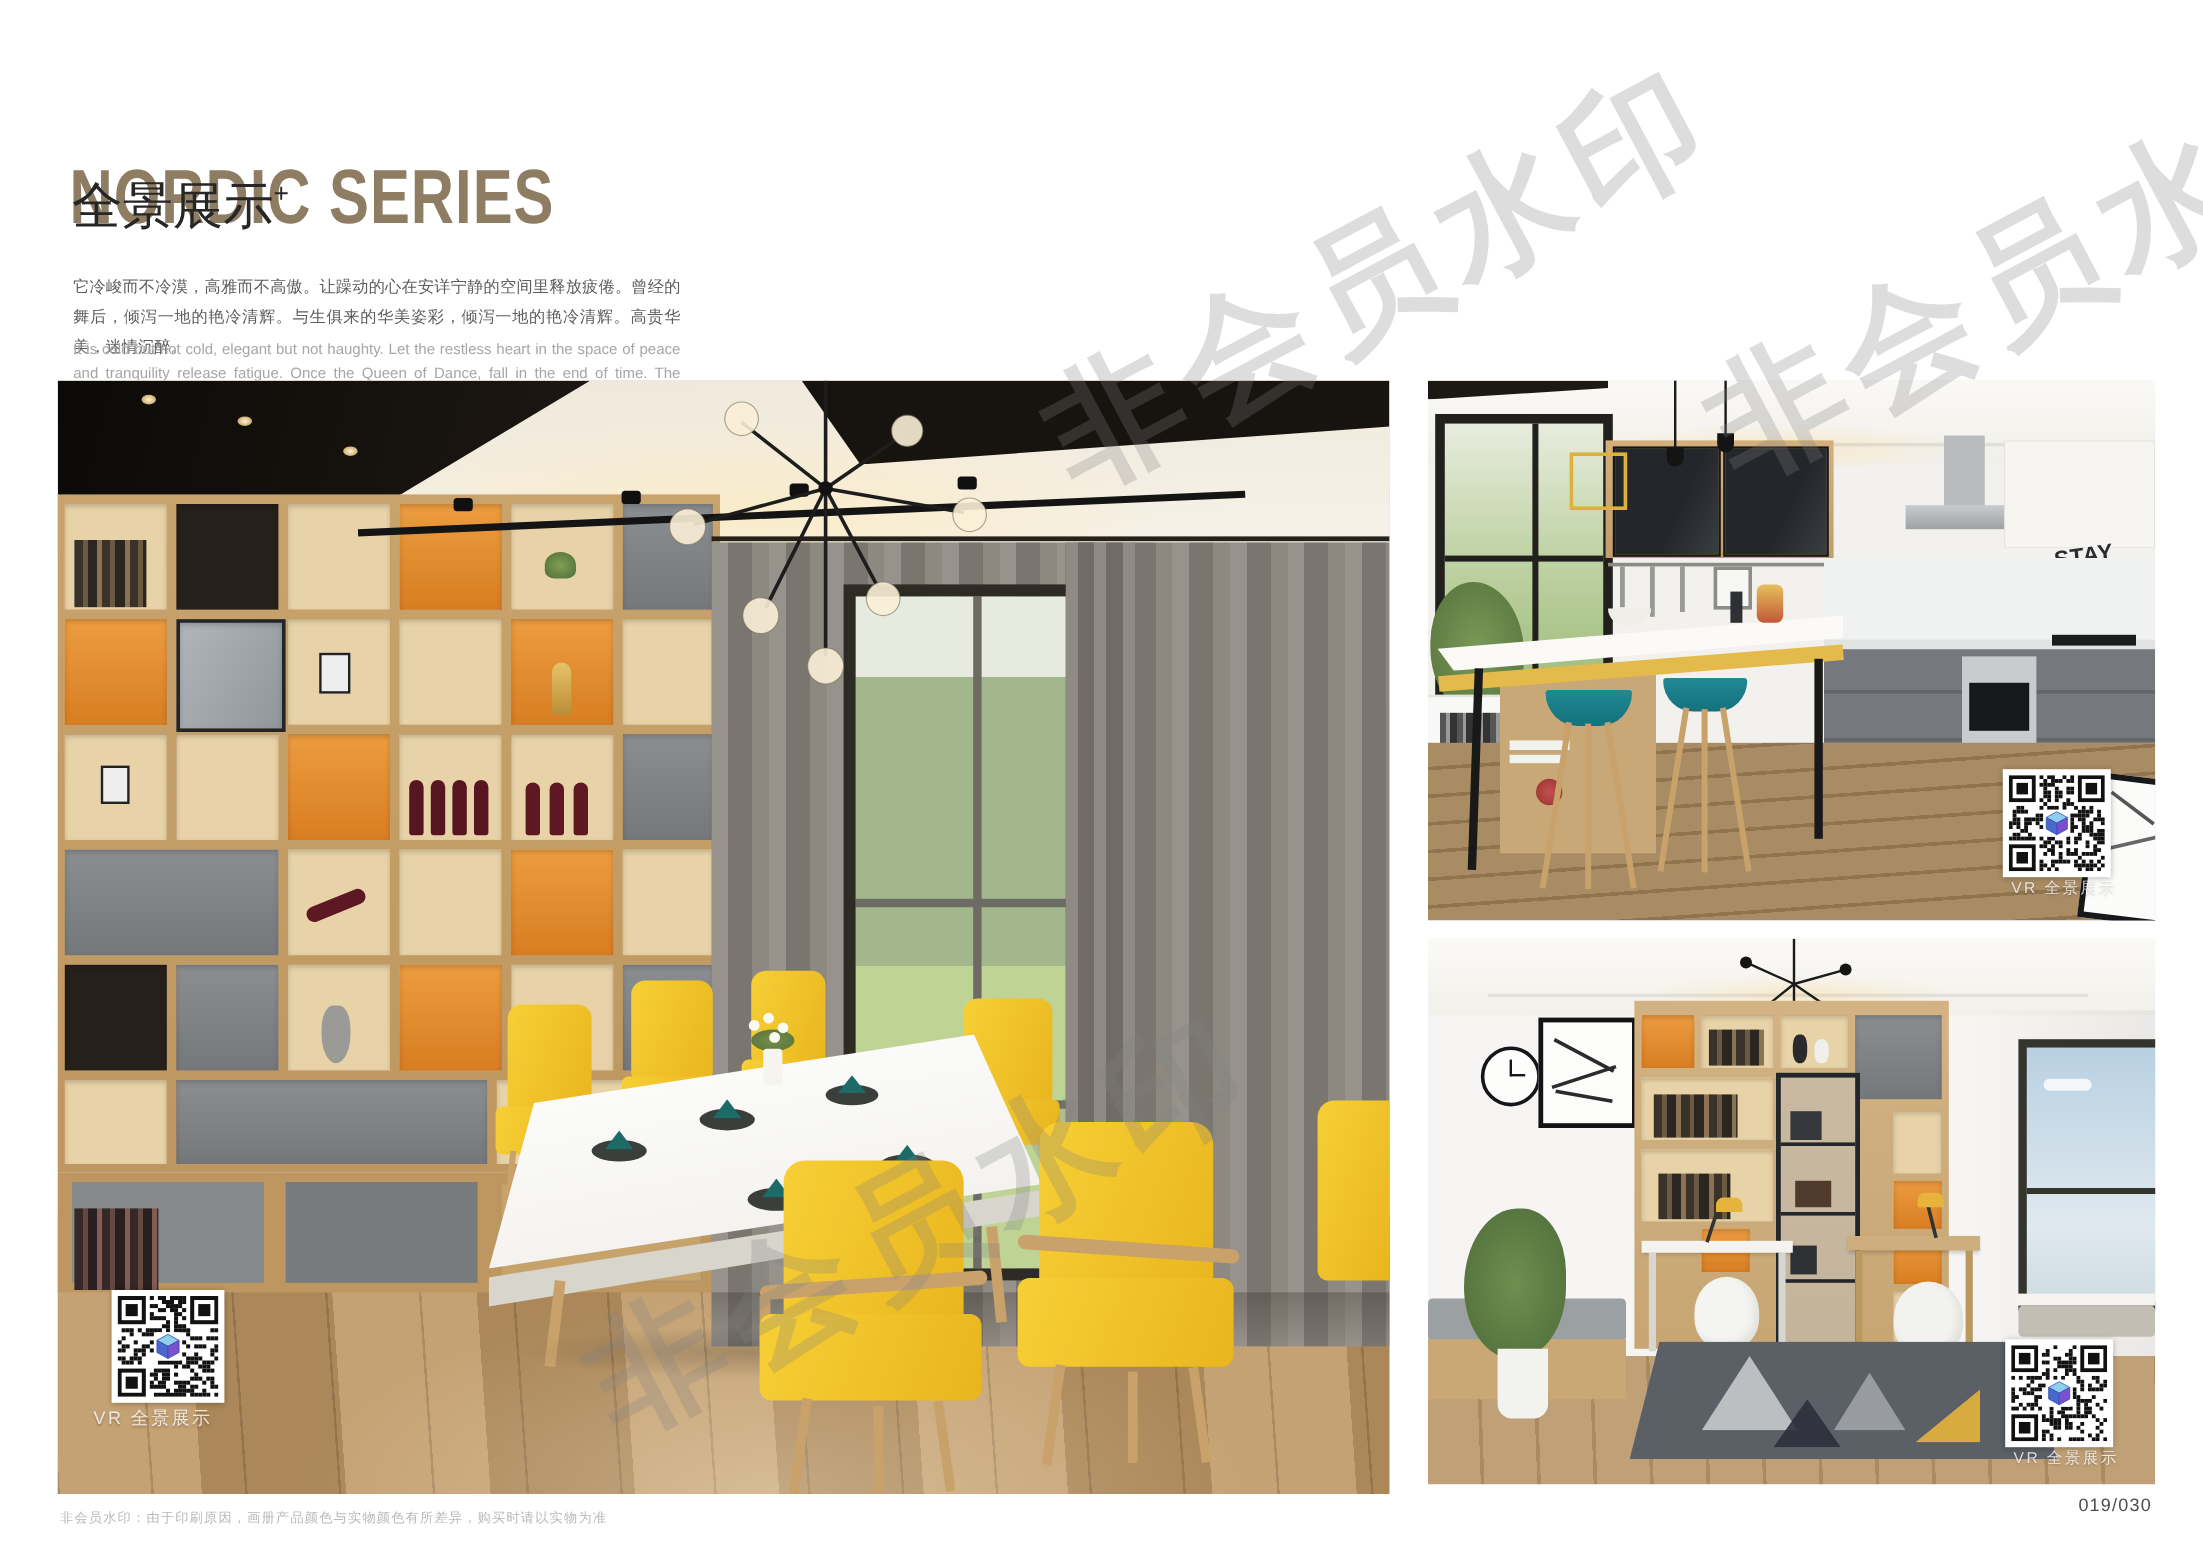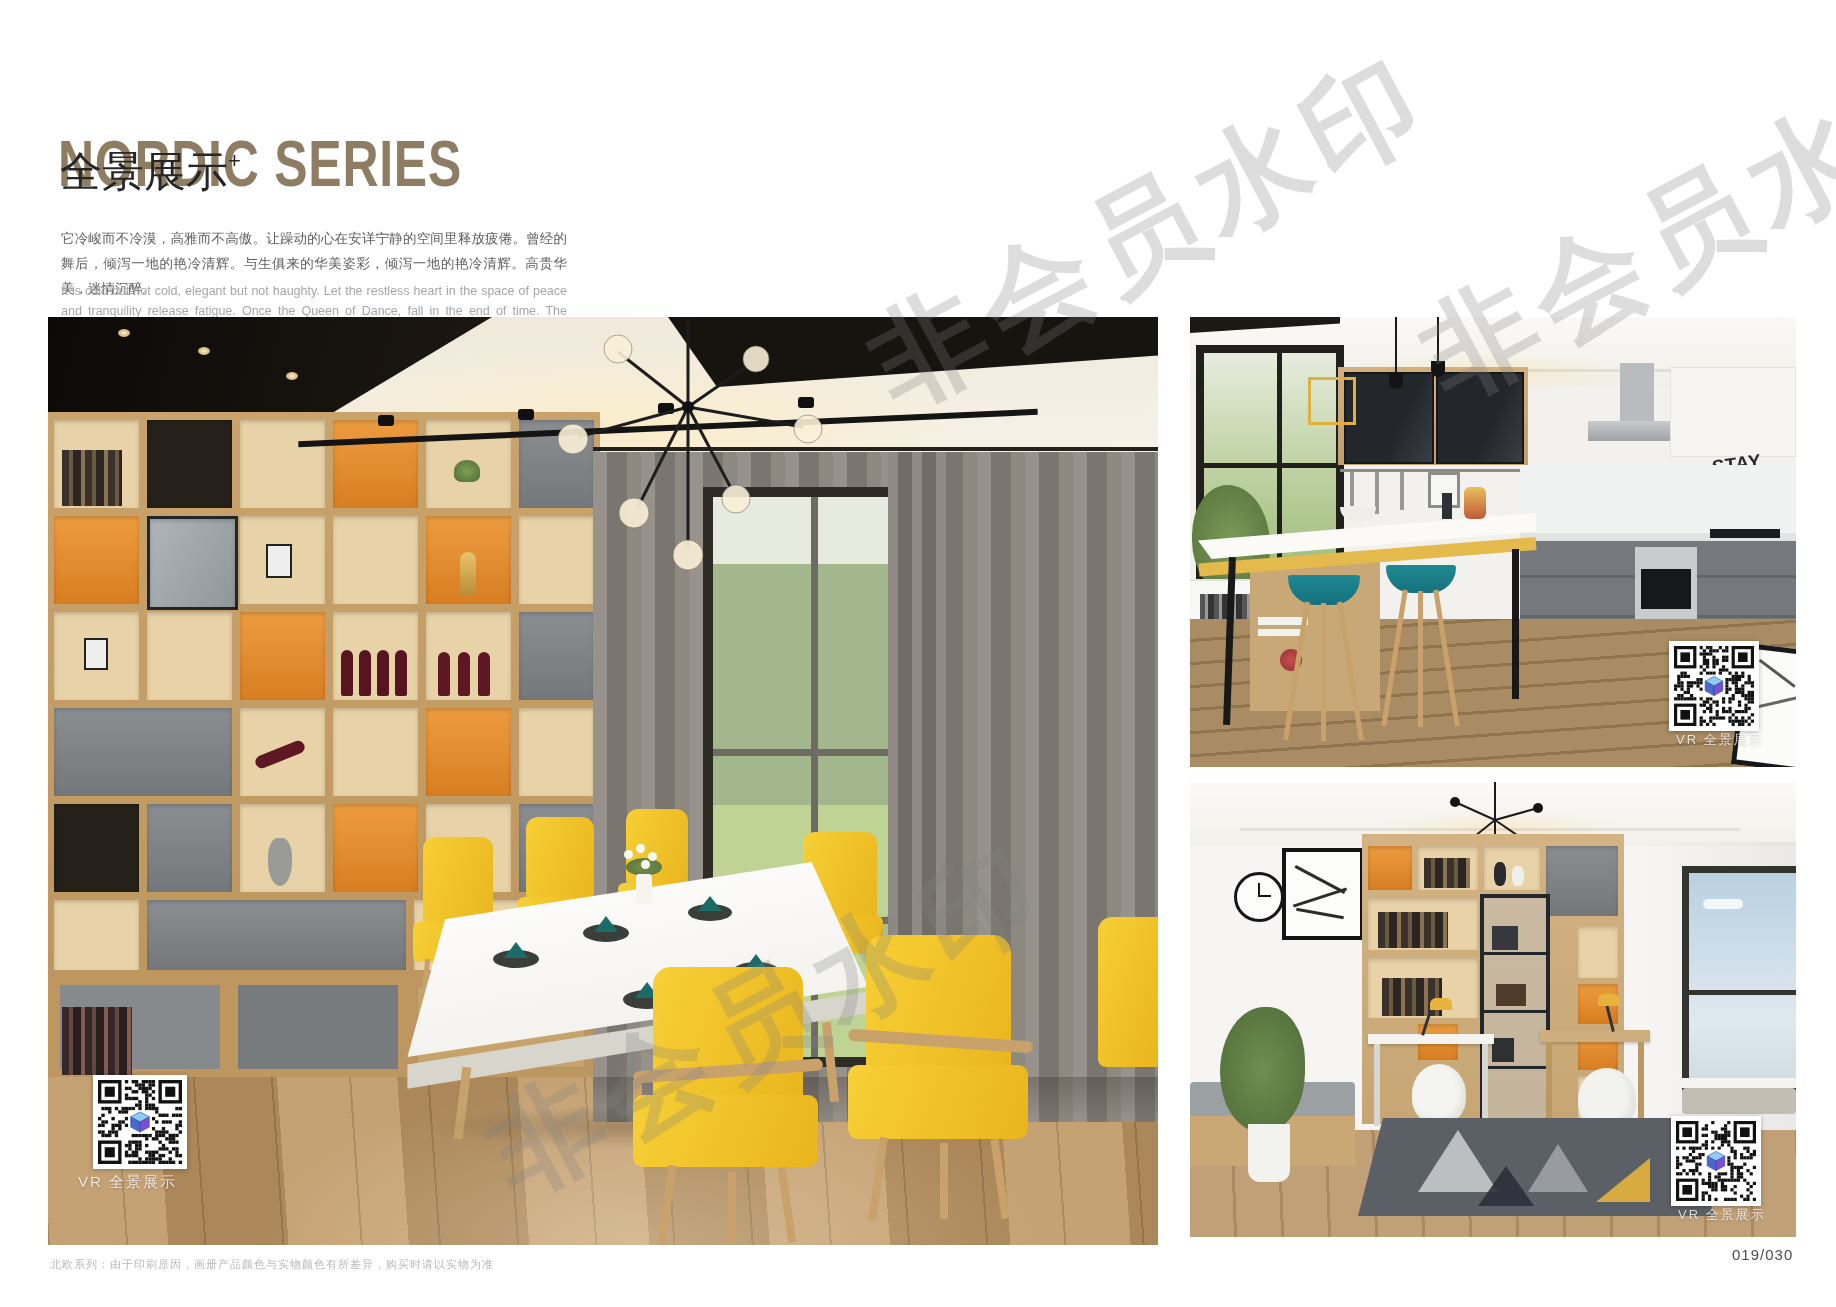--- a/index.html
+++ b/index.html
@@ -1037,14 +1037,14 @@
           <rect x="36" y="36" width="28" height="28" rx="4" fill="#fff"></rect>
           <polygon points="50,38 61,44 50,50 39,44" fill="#8ecdf0" stroke="#2b4fae" stroke-width="0.8"></polygon>
           <polygon points="39,44 50,50 50,62 39,56" fill="#4a66cf" stroke="#2b4fae" stroke-width="0.8"></polygon>
           <polygon points="61,44 50,50 50,62 61,56" fill="#7c4fd0" stroke="#2b4fae" stroke-width="0.8"></polygon>
         </g>
       </svg>
     </div>
   <div class="vr" style="left:488px;top:424px;font-size:13px">VR 全景展示</div>
 </div>
 
-<div class="foot-note">北欧系列：由于印刷原因，画册产品颜色与实物颜色有所差异，购买时请以实物为准</div>
+<div class="foot-note">非会员水印：由于印刷原因，画册产品颜色与实物颜色有所差异，购买时请以实物为准</div>
 <div class="page-num">019/030</div>
 
 </body></html>

